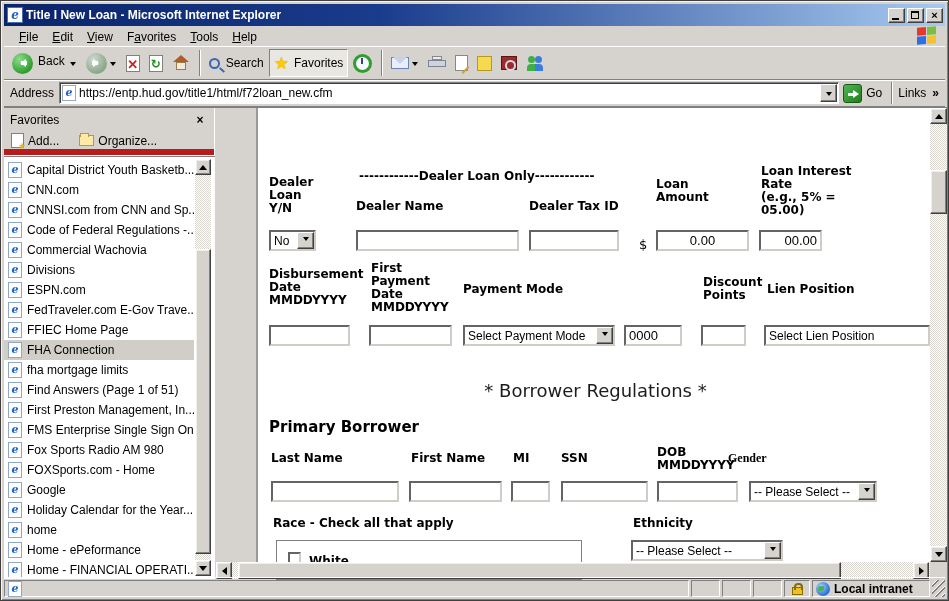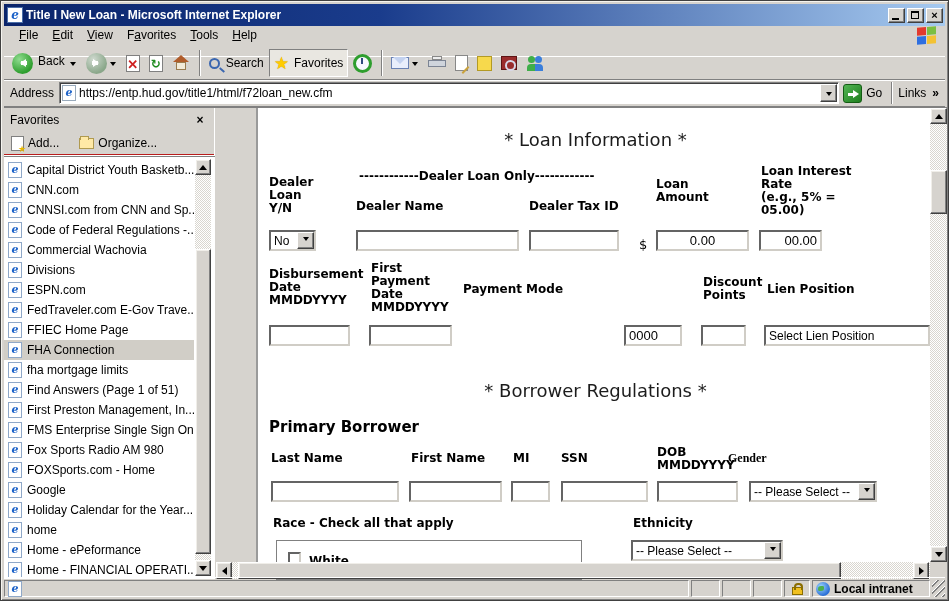--- a/index.html
+++ b/index.html
@@ -15,21 +15,21 @@
   .tb-icon{width:16px;height:16px;margin:0 3px 0 1px;background:#fff;border:1px solid #4a6ea8;
       color:#1c62c8;font:italic bold 12px/14px "DejaVu Serif",serif;text-align:center;flex:none;}
   .tb-title{color:#fff;font-weight:bold;font-size:12px;flex:1;white-space:nowrap;overflow:hidden;}
   .winbtn{width:17px;height:15px;margin-left:2px;background:#d6d3ce;border:1px solid;
       border-color:#fff #404040 #404040 #fff;box-shadow:inset -1px -1px 0 #808080;
       position:relative;flex:none;}
   .winbtn .g-min{position:absolute;left:3px;bottom:2px;width:7px;height:2px;background:#000;}
   .winbtn .g-max{position:absolute;left:3px;top:2px;width:8px;height:8px;border:1px solid #000;border-top-width:2px;}
   .winbtn .g-cls{position:absolute;left:0;top:-1px;width:100%;text-align:center;font:bold 11px/15px "Liberation Sans",sans-serif;}
   
-  .menubar{position:absolute;left:3px;top:25px;right:3px;height:31px;display:flex;align-items:flex-start;
+  .menubar{position:absolute;left:3px;top:25px;right:3px;height:21px;display:flex;align-items:flex-end;
       padding-left:8px;border-bottom:1px solid #fff;}
   .menu-item{padding:2px 7px;white-space:nowrap;}
   .winflag{position:absolute;right:8px;top:1px;width:20px;height:18px;transform:skewY(-4deg);}
   .winflag i{position:absolute;width:9px;height:8px;}
   .wf-r{left:0;top:0;background:#e23a2e;} .wf-g{left:10px;top:0;background:#7bbf42;}
   .wf-b{left:0;top:9px;background:#2f6fe0;} .wf-y{left:10px;top:9px;background:#f3c233;}
   
   .toolbar{position:absolute;left:3px;top:46px;right:3px;height:33px;display:flex;align-items:center;
       padding-left:4px;border-bottom:1px solid #808080;box-shadow:0 1px 0 #fff;}
   .t-btn{height:28px;display:flex;align-items:center;padding:0 4px;margin-right:1px;white-space:nowrap;}
@@ -89,21 +89,21 @@
   .chev{font-weight:bold;margin-left:6px;}
   
   .main{position:absolute;left:3px;top:106px;width:943px;height:471px;border-top:1px solid #808080;}
   
   .favpanel{position:absolute;left:0;top:0;width:211px;height:471px;background:#d6d3ce;
       border-right:1px solid #fff;}
   .fav-head{position:absolute;left:0;top:0;right:0;height:24px;display:flex;align-items:center;
       padding:0 6px;font-size:12px;}
   .fav-close{margin-left:auto;width:16px;height:15px;text-align:center;font:bold 12px/14px "Liberation Sans",sans-serif;}
   .fav-tools{position:absolute;left:0;top:24px;right:0;height:23px;display:flex;align-items:center;
-      padding-left:4px;border-bottom:1px solid #b91c1c;box-shadow:0 1px 0 #fff;}
+      padding-left:4px;border-bottom:6px solid #b91c1c;box-shadow:0 1px 0 #fff;}
   .fav-tbtn{display:flex;align-items:center;margin-right:14px;padding:2px 3px;}
   .ic-addfav{width:13px;height:15px;background:#fff;border:1px solid #808080;position:relative;margin-right:4px;flex:none;}
   .ic-addfav::after{content:'★';position:absolute;right:-3px;bottom:-4px;color:#e8b800;font-size:9px;}
   .ic-org{width:15px;height:11px;background:#ffe9a6;border:1px solid #b09a50;position:relative;margin-right:4px;flex:none;}
   .ic-org::before{content:'';position:absolute;left:0;top:-3px;width:7px;height:3px;background:#ffe9a6;border:1px solid #b09a50;border-bottom:none;}
   .fav-list{position:absolute;left:0;top:48px;width:211px;height:423px;background:#fff;
       border-top:1px solid #808080;overflow:hidden;padding-top:3px;}
   .fav-item{height:20px;display:flex;align-items:center;padding-left:4px;width:190px;white-space:nowrap;overflow:hidden;}
   .fav-item.selected{background:#d1cec7;}
   .ie-mini{width:14px;height:16px;background:#fff;border:1px solid #8fa8c8;color:#1c62c8;
@@ -395,21 +395,20 @@
         <div class="sb-thumb" style="left:0;top:90px;width:16px;height:305px;"></div>
         <div class="sb-btn" style="left:0;top:401px;">
             <span class="tri-d"></span>
           </div>
       </div>
     </div>
 
     <div class="content">
       <div class="sheet"></div>
 
-      <div class="f hdr" style="left:42px;top:21px;width:675px;">* Loan Information *</div>
       <div class="f lbl" style="left:53px;top:68px;">Dealer
 Loan
 Y/N</div>
       <div class="f lbl" style="left:143px;top:62px;">------------Dealer Loan Only------------</div>
       <div class="f lbl" style="left:140px;top:92px;">Dealer Name</div>
       <div class="f lbl" style="left:313px;top:92px;">Dealer Tax ID</div>
       <div class="f lbl" style="left:440px;top:70px;">Loan
 Amount</div>
       <div class="f lbl" style="left:545px;top:57px;">Loan Interest
 Rate
@@ -435,20 +434,26 @@
 Payment
 Date
 MMDDYYYY</div>
       <div class="f lbl" style="left:247px;top:175px;">Payment Mode</div>
       <div class="f lbl" style="left:487px;top:168px;">Discount
 Points</div>
       <div class="f lbl" style="left:551px;top:175px;">Lien Position</div>
 
       <input class="inp" style="left: 53px; top: 217px; width: 81px;">
       <input class="inp" style="left: 153px; top: 217px; width: 83px;">
+      <div class="sel" style="left:247px;top:217px;width:152px;">
+        <span class="sel-text">Select Payment Mode</span>
+        <span class="sel-btn">
+            <span class="caret" style="margin:0;"></span>
+          </span>
+      </div>
       <input class="inp" style="left: 408px; top: 217px; width: 58px;" value="0000">
       <input class="inp" style="left: 485px; top: 217px; width: 45px;">
       <div class="sel" style="left:548px;top:217px;width:166px;">
         <span class="sel-text">Select Lien Position</span>
       </div>
 
       <div class="f hdr" style="left:42px;top:272px;width:675px;">* Borrower Regulations *</div>
       <div class="f sub" style="left:53px;top:310px;">Primary Borrower</div>
 
       <div class="f lbl" style="left:55px;top:344px;">Last Name</div>

